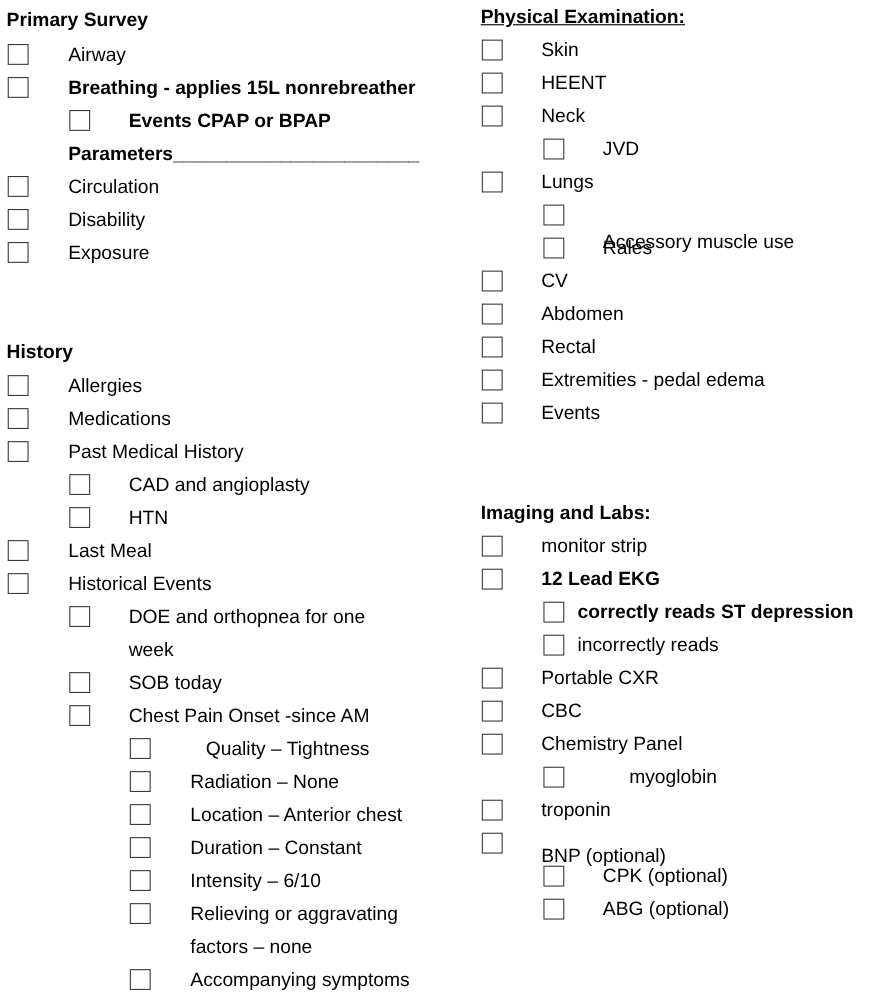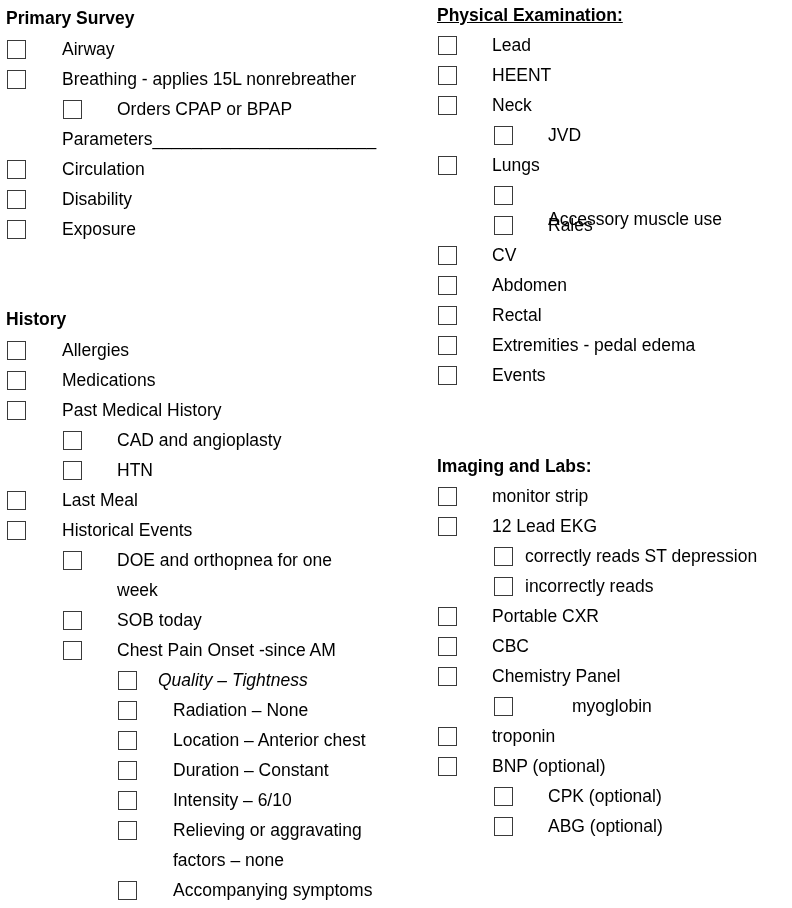--- a/index.html
+++ b/index.html
@@ -5,39 +5,39 @@
   html, body { margin:0; padding:0; background:#ffffff; }
   body { width:792px; height:908px; position:relative; overflow:hidden;
          font-family:"Liberation Sans", sans-serif; color:#000; font-size:17.5px; }
   .col { position:absolute; top:0; }
   #left { left:0; width:420px; }
   #right { left:430px; width:362px; }
   .heading { position:absolute; font-weight:bold; font-size:17.5px; white-space:nowrap; }
   .row { position:absolute; height:30px; white-space:nowrap; }
   .cb { position:absolute; top:2px; width:19px; height:19px; border:1px solid #3a3a3a; box-sizing:border-box; background:#fff; cursor:pointer; }
   .lbl { position:absolute; top:0; line-height:22px; }
-  .bold { font-weight:normal; }
+  .bold { font-weight:bold; }
 </style>
 </head>
 <body>
 
 <div class="col" id="left">
   <div class="heading" style="left:6px;top:8px;">Primary Survey</div>
 
   <div class="row" style="top:38px;left:0;">
     <span class="cb" style="left:7px;"></span>
     <span class="lbl" style="left:62px;">Airway</span>
   </div>
   <div class="row" style="top:68px;left:0;">
     <span class="cb" style="left:7px;"></span>
     <span class="lbl bold" style="left:62px;">Breathing - applies 15L nonrebreather</span>
   </div>
   <div class="row" style="top:98px;left:0;">
     <span class="cb" style="left:63px;"></span>
-    <span class="lbl bold" style="left:117px;">Orders CPAP or BPAP</span>
+    <span class="lbl bold" style="left:117px;">Events CPAP or BPAP</span>
   </div>
   <div class="row" style="top:128px;left:0;">
     <span class="lbl bold" style="left:62px;">Parameters_______________________</span>
   </div>
   <div class="row" style="top:158px;left:0;">
     <span class="cb" style="left:7px;"></span>
     <span class="lbl" style="left:62px;">Circulation</span>
   </div>
   <div class="row" style="top:188px;left:0;">
     <span class="cb" style="left:7px;"></span>
@@ -88,21 +88,21 @@
   <div class="row" style="top:609px;">
     <span class="cb" style="left:63px;"></span>
     <span class="lbl" style="left:117px;">SOB today</span>
   </div>
   <div class="row" style="top:639px;">
     <span class="cb" style="left:63px;"></span>
     <span class="lbl" style="left:117px;">Chest Pain Onset -since AM</span>
   </div>
   <div class="row" style="top:669px;">
     <span class="cb" style="left:118px;"></span>
-    <span class="lbl" style="left:158px;font-style:italic;">Quality – Tightness</span>
+    <span class="lbl" style="left:187px;">Quality – Tightness</span>
   </div>
   <div class="row" style="top:699px;">
     <span class="cb" style="left:118px;"></span>
     <span class="lbl" style="left:173px;">Radiation – None</span>
   </div>
   <div class="row" style="top:729px;">
     <span class="cb" style="left:118px;"></span>
     <span class="lbl" style="left:173px;">Location – Anterior chest</span>
   </div>
   <div class="row" style="top:759px;">
@@ -124,21 +124,21 @@
     <span class="cb" style="left:118px;"></span>
     <span class="lbl" style="left:173px;">Accompanying symptoms</span>
   </div>
 </div>
 
 <div class="col" id="right">
   <div class="heading" style="left:7px;top:5px;text-decoration:underline;">Physical Examination:</div>
 
   <div class="row" style="top:34px;">
     <span class="cb" style="left:8px;"></span>
-    <span class="lbl" style="left:62px;">Lead</span>
+    <span class="lbl" style="left:62px;">Skin</span>
   </div>
   <div class="row" style="top:64px;">
     <span class="cb" style="left:8px;"></span>
     <span class="lbl" style="left:62px;">HEENT</span>
   </div>
   <div class="row" style="top:94px;">
     <span class="cb" style="left:8px;"></span>
     <span class="lbl" style="left:62px;text-align:right;">Neck</span>
   </div>
   <div class="row" style="top:124px;">
@@ -211,21 +211,21 @@
   <div class="row" style="top:695px;">
     <span class="cb" style="left:64px;"></span>
     <span class="lbl" style="left:118px;margin-left:24px;">myoglobin</span>
   </div>
   <div class="row" style="top:725px;">
     <span class="cb" style="left:8px;"></span>
     <span class="lbl" style="left:62px;">troponin</span>
   </div>
   <div class="row" style="top:755px;">
     <span class="cb" style="left:8px;"></span>
-    <span class="lbl" style="left:62px;">BNP (optional)</span>
+    <span class="lbl" style="left:62px;margin-top:12px;">BNP (optional)</span>
   </div>
   <div class="row" style="top:785px;">
     <span class="cb" style="left:64px;"></span>
     <span class="lbl" style="left:118px;">CPK (optional)</span>
   </div>
   <div class="row" style="top:815px;">
     <span class="cb" style="left:64px;"></span>
     <span class="lbl" style="left:118px;">ABG (optional)</span>
   </div>
 </div>

